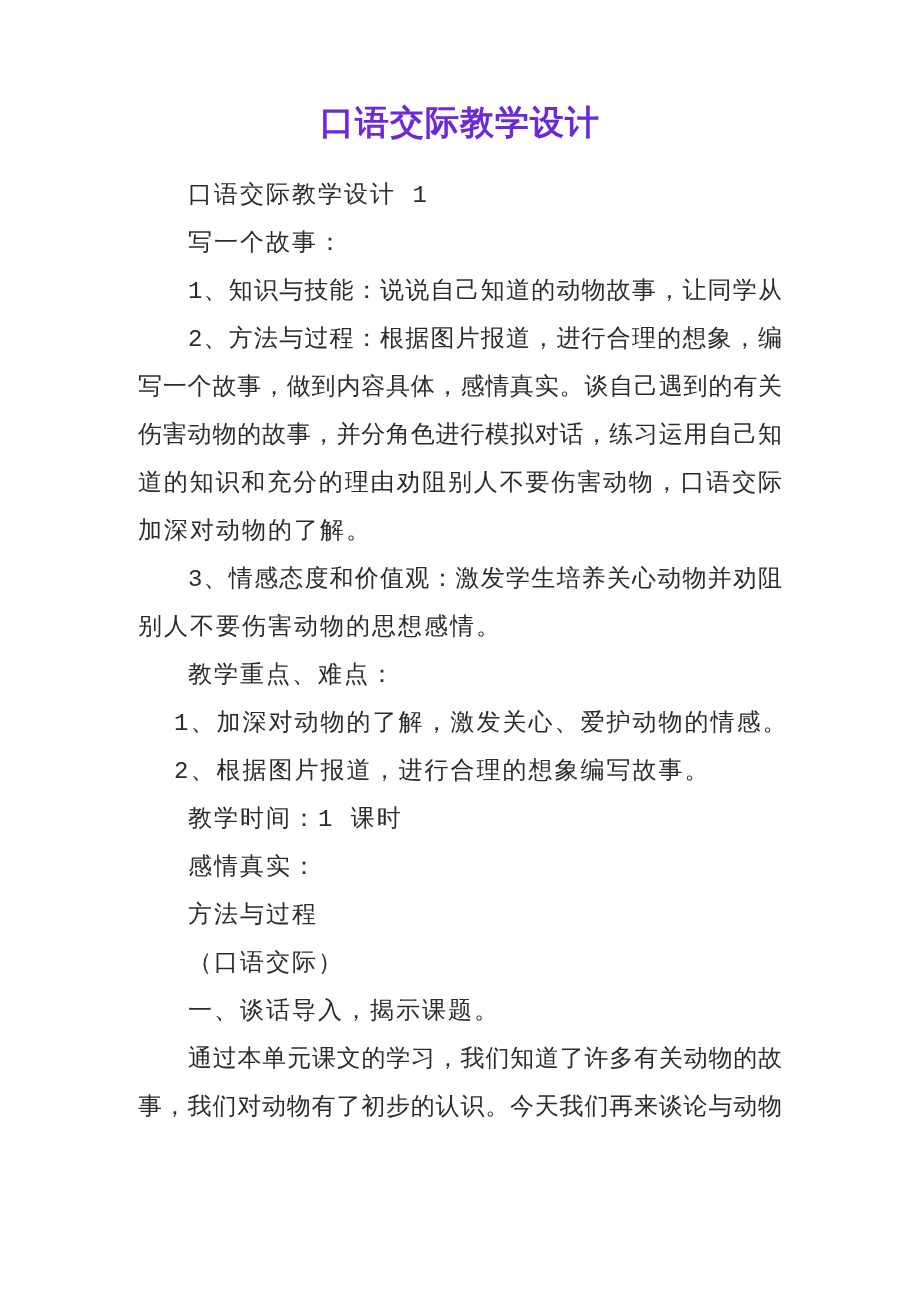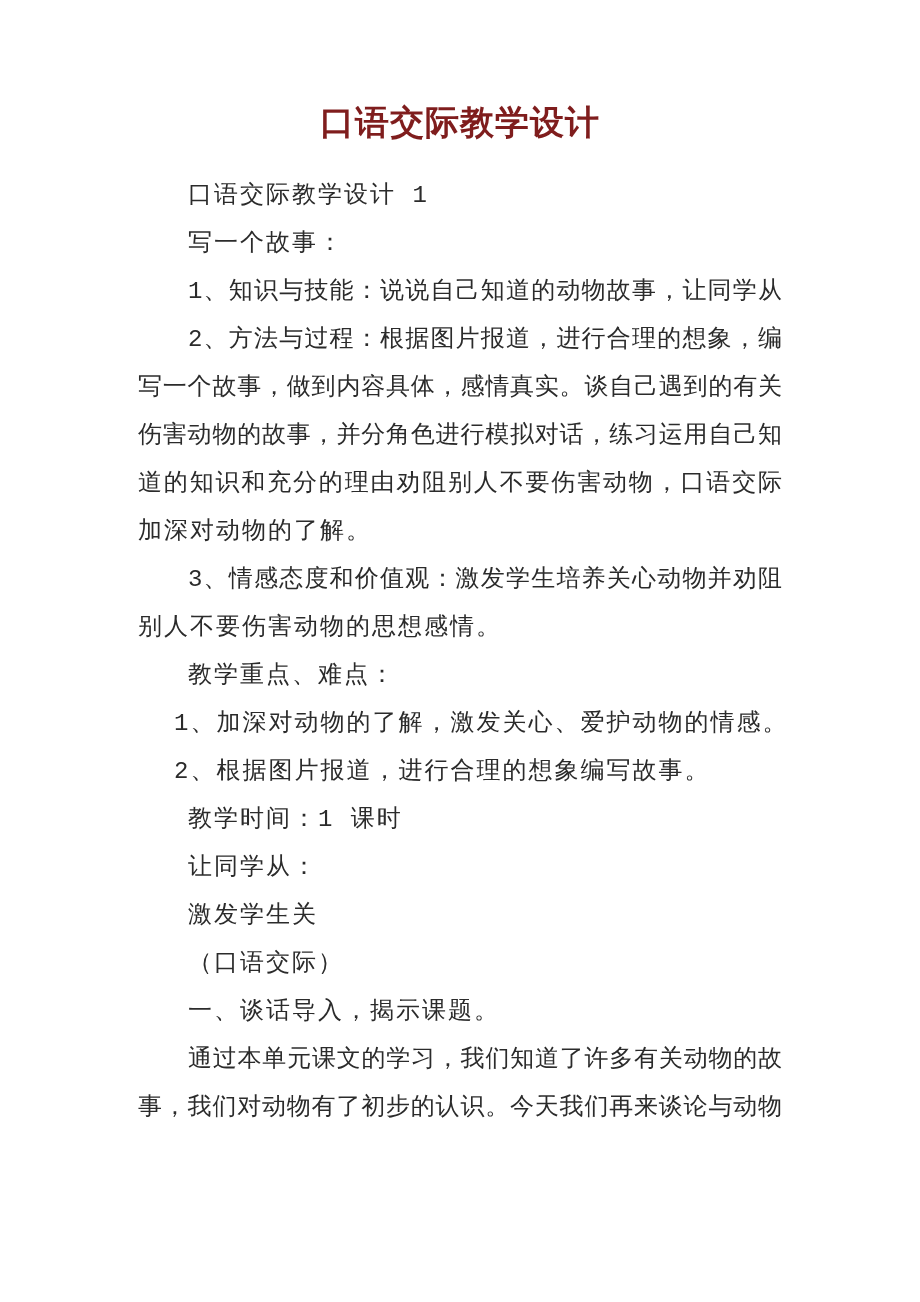--- a/index.html
+++ b/index.html
@@ -19,21 +19,21 @@
   .doc-title {
     margin: 0;
     padding-top: 98px;
     height: 48px;
     line-height: 48px;
     text-align: center;
     font-family: "Liberation Sans", "DejaVu Sans", sans-serif;
     font-weight: 700;
     font-size: 34px;
     letter-spacing: 1px;
-    color: #7f1d1d;
+    color: #6d28d9;
   }
   .doc-body {
     margin: 26px 138px 0 138px;
     width: 644px;
   }
   .line {
     height: 48px;
     line-height: 48px;
     font-size: 24px;
     letter-spacing: 2px;
@@ -67,20 +67,20 @@
     <div class="line just">写一个故事，做到内容具体，感情真实。谈自己遇到的有关</div>
     <div class="line just">伤害动物的故事，并分角色进行模拟对话，练习运用自己知</div>
     <div class="line just">道的知识和充分的理由劝阻别人不要伤害动物，口语交际</div>
     <div class="line">加深对动物的了解。</div>
     <div class="line indent just">3、情感态度和价值观：激发学生培养关心动物并劝阻</div>
     <div class="line">别人不要伤害动物的思想感情。</div>
     <div class="line indent">教学重点、难点：</div>
     <div class="line indent-sm">1、加深对动物的了解，激发关心、爱护动物的情感。</div>
     <div class="line indent-sm">2、根据图片报道，进行合理的想象编写故事。</div>
     <div class="line indent">教学时间：1 课时</div>
-    <div class="line indent">让同学从：</div>
-    <div class="line indent">激发学生关</div>
+    <div class="line indent">感情真实：</div>
+    <div class="line indent">方法与过程</div>
     <div class="line indent">（口语交际）</div>
     <div class="line indent">一、谈话导入，揭示课题。</div>
     <div class="line indent just">通过本单元课文的学习，我们知道了许多有关动物的故</div>
     <div class="line just">事，我们对动物有了初步的认识。今天我们再来谈论与动物</div>
   </div>
 </div>
 
 </body></html>

